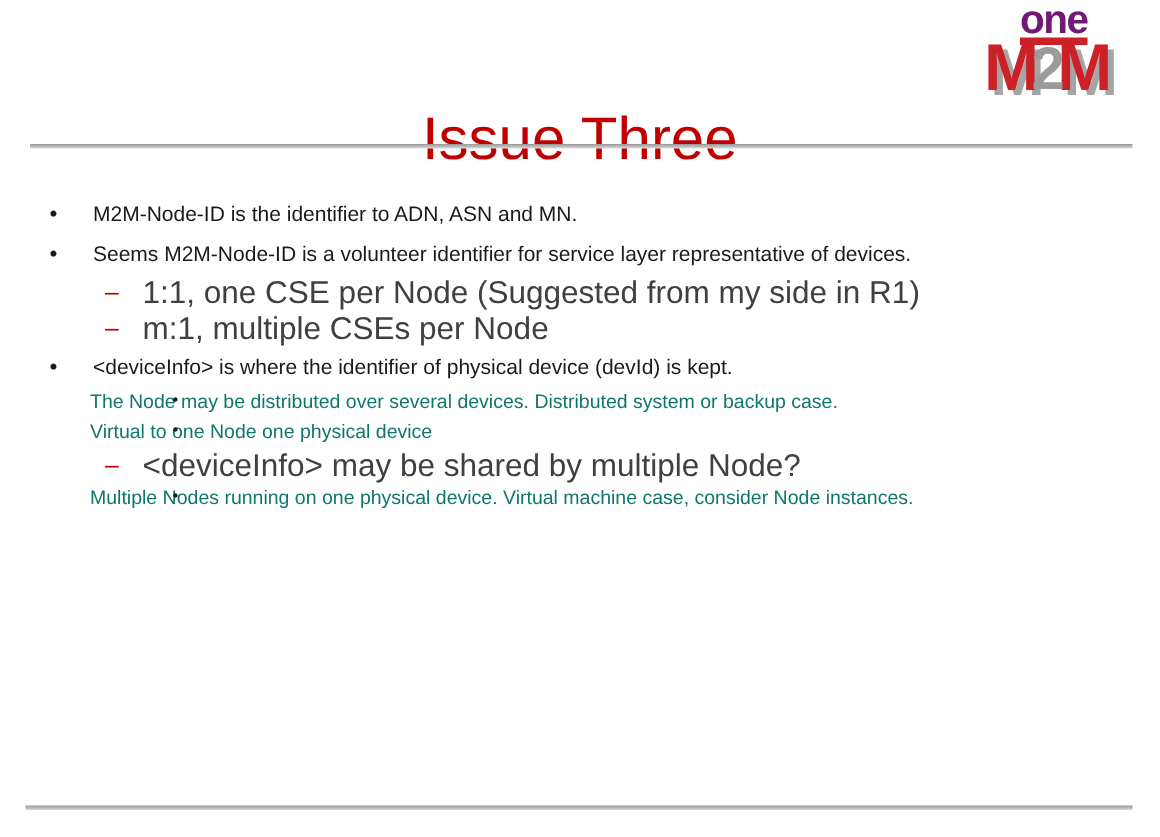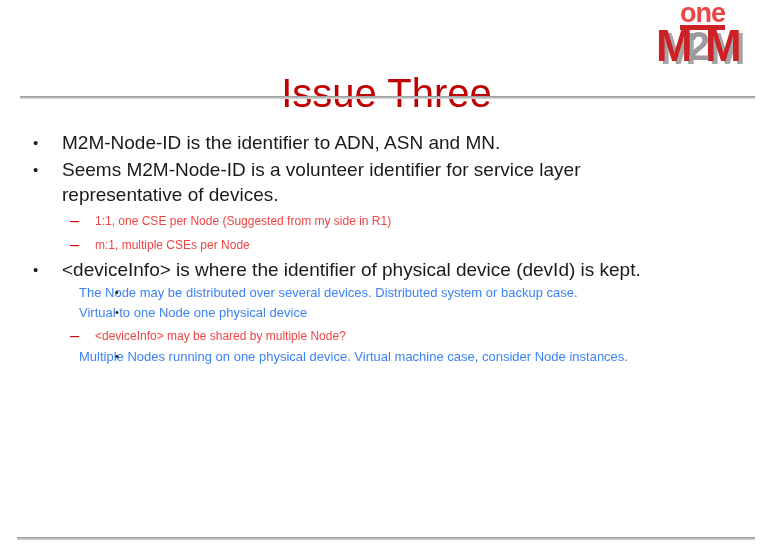--- a/index.html
+++ b/index.html
@@ -28,58 +28,58 @@
 
   
   .logo{
     position:absolute;top:2px;right:3px;width:114px;
     text-align:left;line-height:1;
     font-weight:bold;
   }
   .logo-one{
     display:inline-block;
     margin-left:24px;
-    color:#ef4444;
+    color:#701a75;
     font-size:27px;letter-spacing:-1px;line-height:0.85;
     border-bottom:5px solid #cc2127;
     padding-bottom:0px;
   }
   .logo-m2m{
     margin-top:-2px;
     font-size:44px;line-height:0.82;letter-spacing:-3px;
     white-space:nowrap;
   }
   .logo-m{color:#cc2127;text-shadow:4px 3px 0 #a5a5a5;}
   .logo-2{color:#9b9b9b;font-size:40px;position:relative;top:-1px;margin:0 -2px;}
 
   
   .content{position:absolute;top:130px;left:0;right:0;}
   .content ul{list-style:none;margin:0;padding:0;}
   .content li{position:relative;}
 
   .lvl1{
     padding-left:62px;max-width:600px;
-    font-size:19px;line-height:25px;
+    font-size:14px;line-height:25px;
     color:#1a1a1a;margin-bottom:2px;
   }
   .lvl1 .marker{position:absolute;left:33px;top:0;font-size:15px;line-height:25px;color:#1a1a1a;}
   .lvl1 .marker::before{content:"\2022";}
 
   .lvl2{
     padding-left:95px;max-width:600px;
-    font-size:12px;line-height:24px;
-    color:#ef4444;margin-bottom:0;
+    font-size:21px;line-height:24px;
+    color:#404040;margin-bottom:0;
   }
   .lvl2 .marker{position:absolute;left:70px;top:-1px;font-size:16.5px;line-height:24px;color:#c00000;}
   .lvl2 .marker::before{content:"\2013";}
 
   .lvl3{
-    padding-left:79px;max-width:575px;
+    padding-left:60px;max-width:575px;
     font-size:13px;line-height:17px;
-    color:#3b82f6;margin-bottom:3px;
+    color:#0f766e;margin-bottom:3px;
   }
   .lvl3 .marker{position:absolute;left:115px;top:0;font-size:11px;line-height:17px;color:#1a1a1a;}
   .lvl3 .marker::before{content:"\2022";}
 </style>
 </head>
 <body>
 
 <div class="slide">
 
   <div class="title">Issue Three</div>

